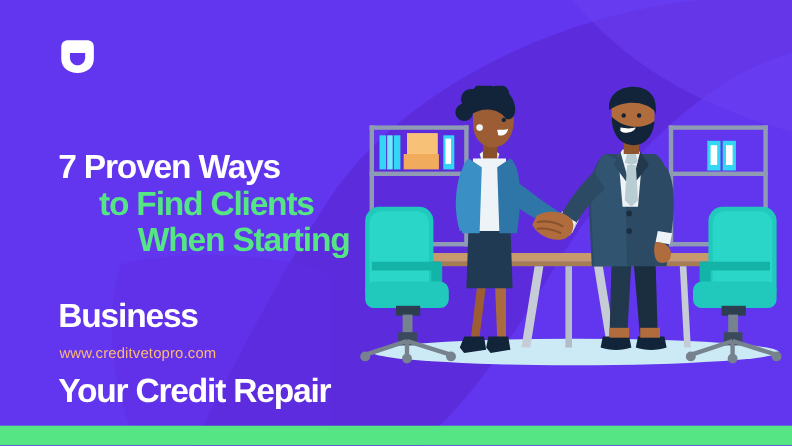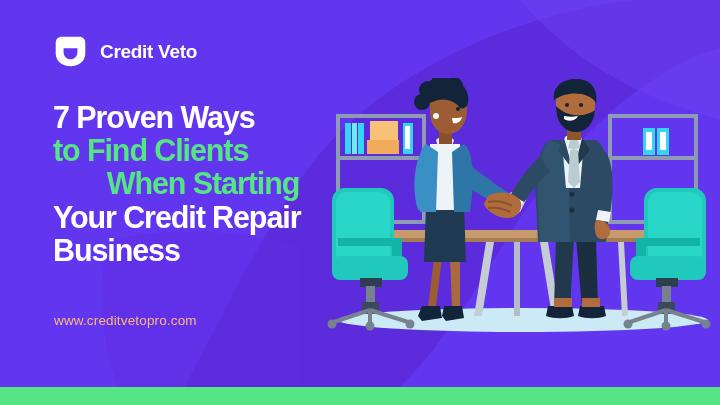--- a/index.html
+++ b/index.html
@@ -32,22 +32,22 @@
     position:absolute;left:53px;top:101px;width:300px;
   }
   #headline .hl{
     display:block;
     font-size:30.5px;
     font-weight:bold;
     line-height:33.2px;
     letter-spacing:-1.1px;
     white-space:nowrap;
   }
-  .hl.white{color:#ffffff;}
-  .hl.green{color:#55e585;}
+  .hl.white{color:#ffffff;margin-top:35px;}
+  .hl.green{color:#55e585;margin-left:37px;}
 
   
   #site-url{
     position:absolute;left:54px;top:313px;
     color:#fdba74;font-size:13.5px;letter-spacing:0.15px;
     white-space:nowrap;
   }
 
   
   #illustration{
@@ -76,29 +76,28 @@
 
       <path d="M520 0 C590 0 660 0 720 0 L720 120 C650 100 580 70 520 0 Z" fill="#6b40f2" opacity="0.5"></path>
     </svg>
   </div>
 
   <div id="logo-row">
     <svg id="logo-mark" viewBox="0 0 40 40">
       <path d="M4 11 C4 6.5 6.5 4 11 4 L29 4 C33.5 4 36 6.5 36 11 L36 22 C36 30.8 28.8 36 20 36 C11.2 36 4 30.8 4 22 Z" fill="#ffffff"></path>
       <path d="M12.5 16.5 L27.5 16.5 L27.5 20.5 C27.5 25.2 24.1 28.4 20 28.4 C15.9 28.4 12.5 25.2 12.5 20.5 Z" fill="#6236ef"></path>
     </svg>
-    <span id="logo-text">Credit Veto</span>
   </div>
 
   <div id="headline">
     <span class="hl white" style="color: rgb(255, 255, 255);">7 Proven Ways</span>
     <span class="hl green" style="color: rgb(85, 229, 133);">to Find Clients</span>
     <span class="hl green" style="color: rgb(85, 229, 133); text-align: center;">When Starting</span>
+    <span class="hl white" style="color: rgb(255, 255, 255);">Business</span>
     <span class="hl white" style="color: rgb(255, 255, 255);">Your Credit Repair</span>
-    <span class="hl white" style="color: rgb(255, 255, 255);">Business</span>
   </div>
 
   <div id="site-url">www.creditvetopro.com</div>
 
   <div id="illustration">
     <svg width="402" height="292" viewBox="0 0 402 292">
 
       <ellipse cx="205" cy="242" rx="185" ry="12" fill="#cbeaf6"></ellipse>
 
       <g>

